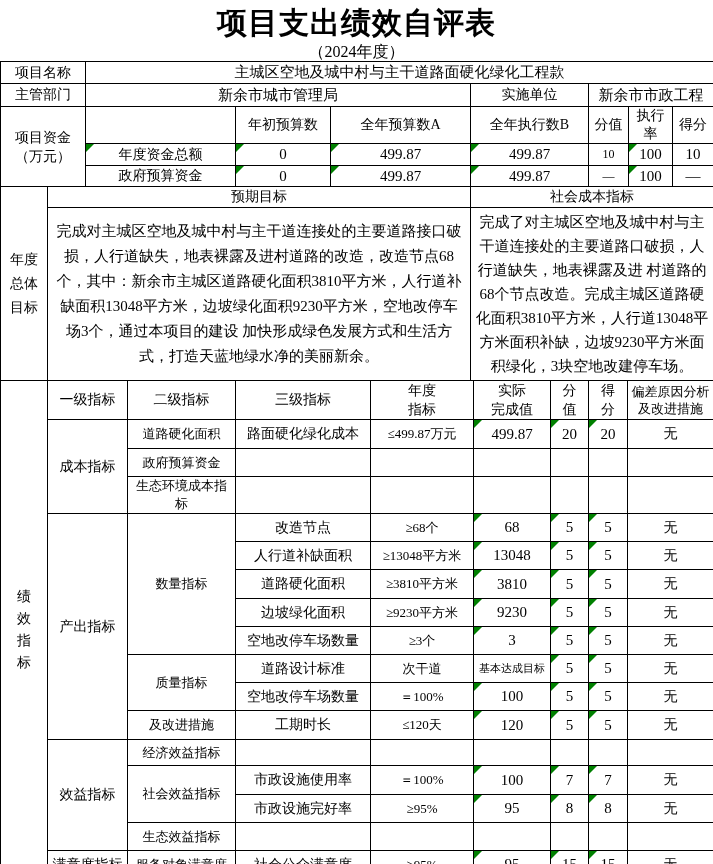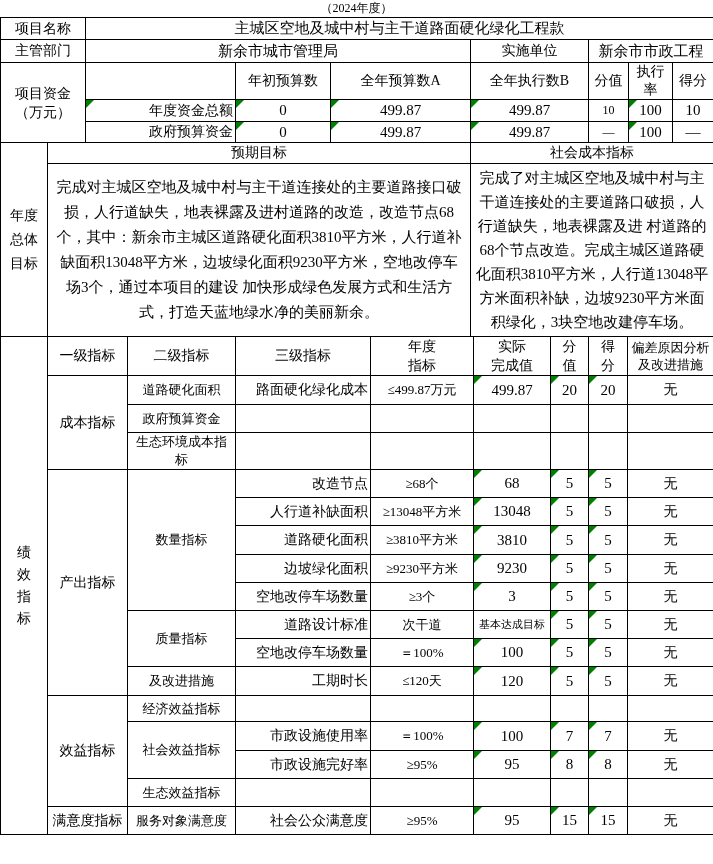--- a/index.html
+++ b/index.html
@@ -1,41 +1,42 @@
 <!DOCTYPE html>
 <html><head>
 <meta charset="utf-8">
 <style>
   html,body{margin:0;padding:0;background:#ffffff;}
   body{width:713px;font-family:"Liberation Serif","DejaVu Serif",serif;color:#000;}
   .sheet{width:713px;}
   .title{width:713px;text-align:center;font-family:"DejaVu Sans","Liberation Sans",sans-serif;
          font-weight:bold;font-size:30px;line-height:42px;padding-top:2px;letter-spacing:1px;}
-  .subtitle{width:713px;text-align:center;font-size:12px;line-height:16px;padding-bottom:2px;}
+  .subtitle{width:713px;text-align:center;font-size:16px;line-height:16px;padding-bottom:2px;}
   table{border-collapse:collapse;table-layout:fixed;width:713px;margin-top:-1px;}
   td{border:1px solid #000;text-align:center;vertical-align:middle;font-size:14px;
      padding:0 2px;position:relative;overflow:hidden;}
   .ml{white-space:pre-line;line-height:19px;}
-  .left{text-align:right;}
+  .left{text-align:center;}
   .sm{font-size:12px;}
   .xs{font-size:11px;}
   .f13{font-size:13px;}
   .goaltxt{font-size:15px;line-height:25px;text-align:center;padding:2px 6px;}
   .goaltxt2{font-size:15px;line-height:24px;text-align:center;padding:2px 3px;}
   .vlabel{line-height:22px;}
   .glabel{line-height:24px;}
   .tri::before{content:"";position:absolute;top:0;left:0;width:0;height:0;
                border:4px solid transparent;border-top-color:#008000;border-left-color:#008000;}
   .num{font-size:15px;}
 </style>
 </head>
 <body>
 
 <div class="sheet">
 
+  <div class="title">项目支出绩效自评表</div>
   <div class="subtitle">（2024年度）</div>
 
   <table>
     <colgroup>
       <col style="width:85px">
         <col style="width:150px">
         <col style="width:95px">
         <col style="width:140px">
       <col style="width:118px">
         <col style="width:40px">

